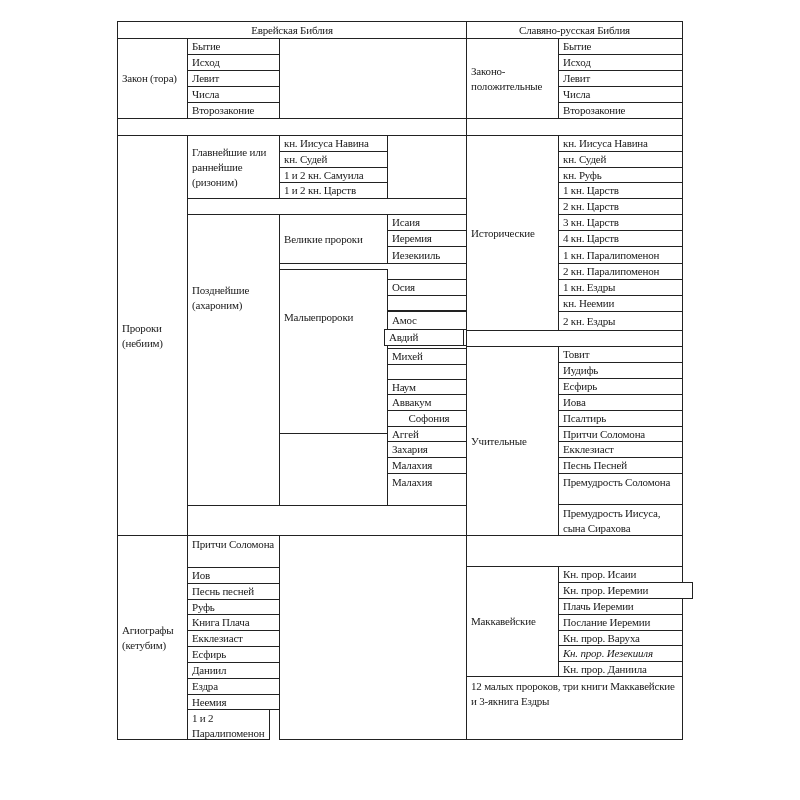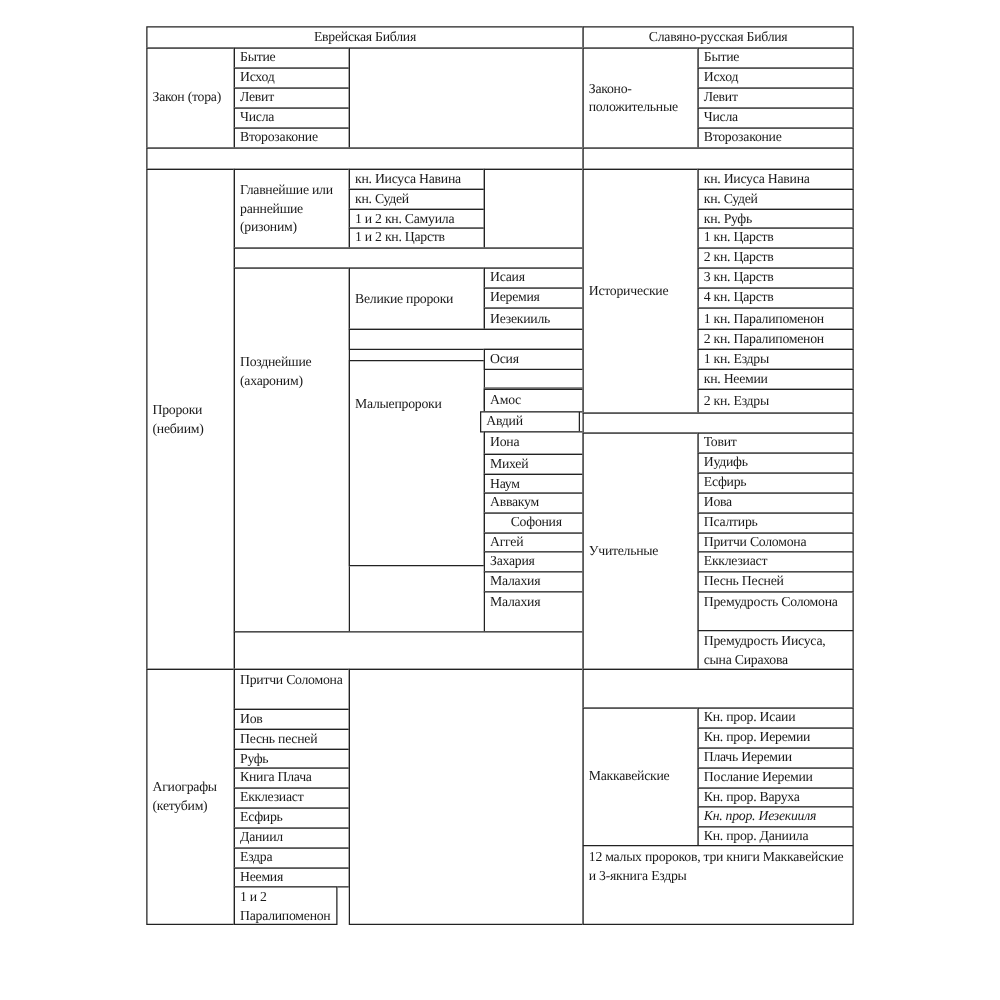--- a/index.html
+++ b/index.html
@@ -68,37 +68,37 @@
     <div class="c mid" style="left: 387px; top: 214px; width: 80px; height: 17px;">
       <span>Исаия</span>
     </div>
     <div class="c mid" style="left: 387px; top: 230px; width: 80px; height: 17px;">
       <span>Иеремия</span>
     </div>
     <div class="c mid" style="left: 387px; top: 246px; width: 80px; height: 18px;">
       <span>Иезекииль</span>
     </div>
     <div class="c " style="left: 279px; top: 263px; width: 188px; height: 17px;"></div>
-    <div class="c " style="left: 279px; top: 288px; width: 109px; height: 165px; padding-top: 27px;"><span>Малыепророки</span></div>
+    <div class="c " style="left: 279px; top: 269px; width: 109px; height: 165px; padding-top: 40px;"><span>Малыепророки</span></div>
     <div class="c mid" style="left: 387px; top: 279px; width: 80px; height: 17px;">
       <span>Осия</span>
     </div>
     <div class="c mid" style="left: 387px; top: 295px; width: 80px; height: 17px; margin-top: 15px;">
       <span>Иоиль</span>
     </div>
     <div class="c mid" style="left: 387px; top: 311px; width: 80px; height: 19px;">
       <span>Амос</span>
     </div>
     <div class="c mid" style="left: 384px; top: 329px; width: 80px; height: 17px;">
       <span>Авдий</span>
     </div>
     <div class="c mid" style="left: 387px; top: 345px; width: 80px; height: 19px;">
       <span>Иона</span>
     </div>
-    <div class="c mid" style="left: 387px; top: 363px; width: 80px; height: 17px;">
+    <div class="c mid" style="left: 387px; top: 348px; width: 80px; height: 17px;">
       <span>Михей</span>
     </div>
     <div class="c mid" style="left: 387px; top: 379px; width: 80px; height: 16px;">
       <span>Наум</span>
     </div>
     <div class="c mid" style="left: 387px; top: 394px; width: 80px; height: 17px;">
       <span>Аввакум</span>
     </div>
     <div class="c mid" style="left: 387px; top: 410px; width: 80px; height: 17px; justify-content: center;">
       <span>Софония</span>
@@ -235,21 +235,21 @@
     <div class="c mid" style="left: 558px; top: 457px; width: 125px; height: 17px;">
       <span>Песнь Песней</span>
     </div>
     <div class="c " style="left: 466px; top: 535px; width: 217px; height: 32px;"></div>
     <div class="c mid" style="left: 466px; top: 566px; width: 93px; height: 111px;">
       <span>Маккавейские</span>
     </div>
     <div class="c mid" style="left: 558px; top: 566px; width: 125px; height: 17px;">
       <span>Кн. прор. Исаии</span>
     </div>
-    <div class="c mid" style="left: 558px; top: 582px; width: 125px; height: 17px;">
+    <div class="c mid" style="left: 558px; top: 582px; width: 135px; height: 17px;">
       <span>Кн. прор. Иеремии</span>
     </div>
     <div class="c mid" style="left: 558px; top: 598px; width: 125px; height: 17px;">
       <span>Плачь Иеремии</span>
     </div>
     <div class="c mid" style="left: 558px; top: 614px; width: 125px; height: 17px;">
       <span>Послание Иеремии</span>
     </div>
     <div class="c mid" style="left: 558px; top: 630px; width: 125px; height: 16px;">
       <span>Кн. прор. Варуха</span>

